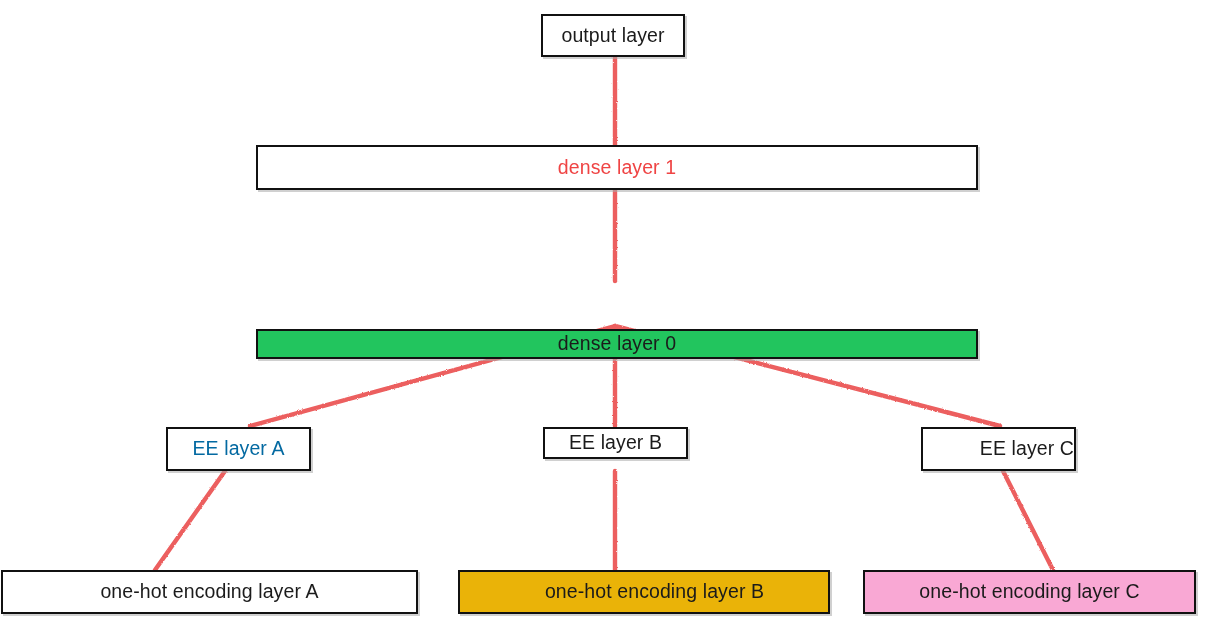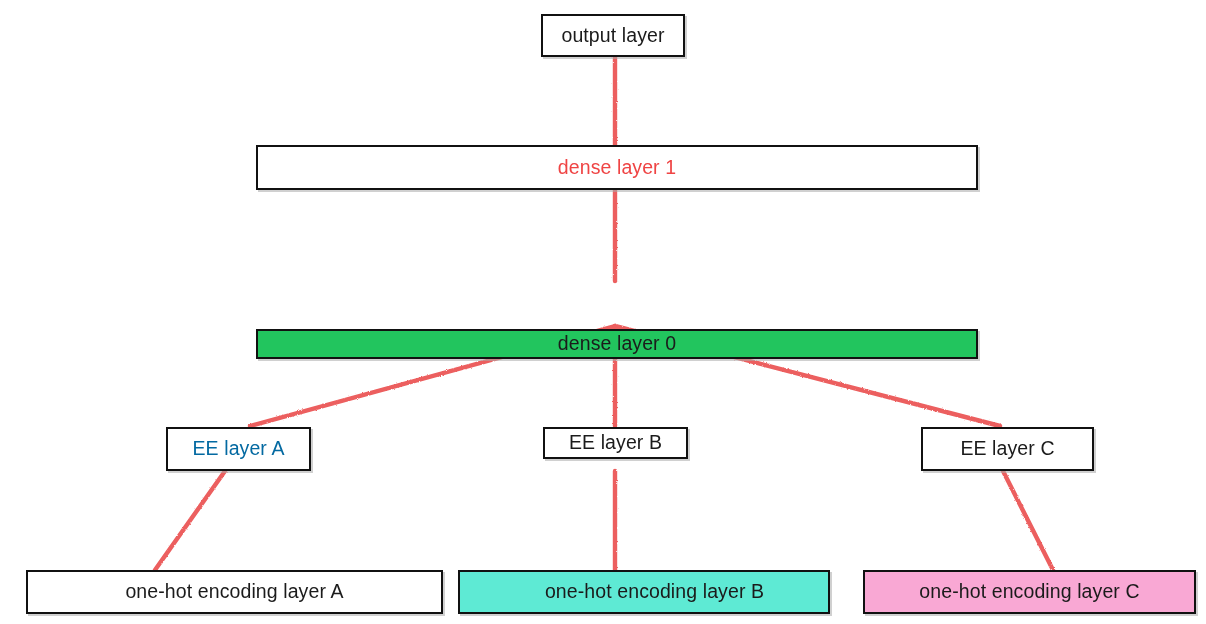--- a/index.html
+++ b/index.html
@@ -82,29 +82,29 @@
   </div>
 
   <div class="node" style="left: 166px; top: 427px; width: 145px; height: 44px; border-color: rgb(17, 17, 17); background: rgb(255, 255, 255);">
     <span class="node-label" style="color: #0369a1;">EE layer A</span>
   </div>
 
   <div class="node" style="left: 543px; top: 427px; width: 145px; height: 32px; border-color: rgb(17, 17, 17); background: rgb(255, 255, 255);">
     <span class="node-label" style="color: rgb(27, 27, 27);">EE layer B</span>
   </div>
 
-  <div class="node" style="left: 921px; top: 427px; width: 173px; height: 44px; border-color: rgb(17, 17, 17); background: rgb(255, 255, 255);">
+  <div class="node" style="left: 921px; top: 427px; width: 155px; height: 44px; border-color: rgb(17, 17, 17); background: rgb(255, 255, 255); justify-content: flex-end;">
     <span class="node-label" style="color: rgb(27, 27, 27);">EE layer C</span>
   </div>
 
-  <div class="node" style="left: 26px; top: 570px; width: 417px; height: 44px; border-color: rgb(17, 17, 17); background: rgb(255, 255, 255);">
+  <div class="node" style="left: 1px; top: 570px; width: 417px; height: 44px; border-color: rgb(17, 17, 17); background: rgb(255, 255, 255);">
     <span class="node-label" style="color: rgb(27, 27, 27);">one-hot encoding layer A</span>
   </div>
 
-  <div class="node" style="left: 458px; top: 570px; width: 372px; height: 44px; border-color: rgb(17, 17, 17); background: #5eead4; padding-left: 21px;">
+  <div class="node" style="left: 458px; top: 570px; width: 372px; height: 44px; border-color: rgb(17, 17, 17); background: #eab308; padding-left: 21px;">
     <span class="node-label" style="color: rgb(27, 27, 27);">one-hot encoding layer B</span>
   </div>
 
   <div class="node" style="left: 863px; top: 570px; width: 333px; height: 44px; border-color: rgb(17, 17, 17); background: #f9a8d4;">
     <span class="node-label" style="color: rgb(27, 27, 27);">one-hot encoding layer C</span>
   </div>
 
 </div>
 
 </body></html>

